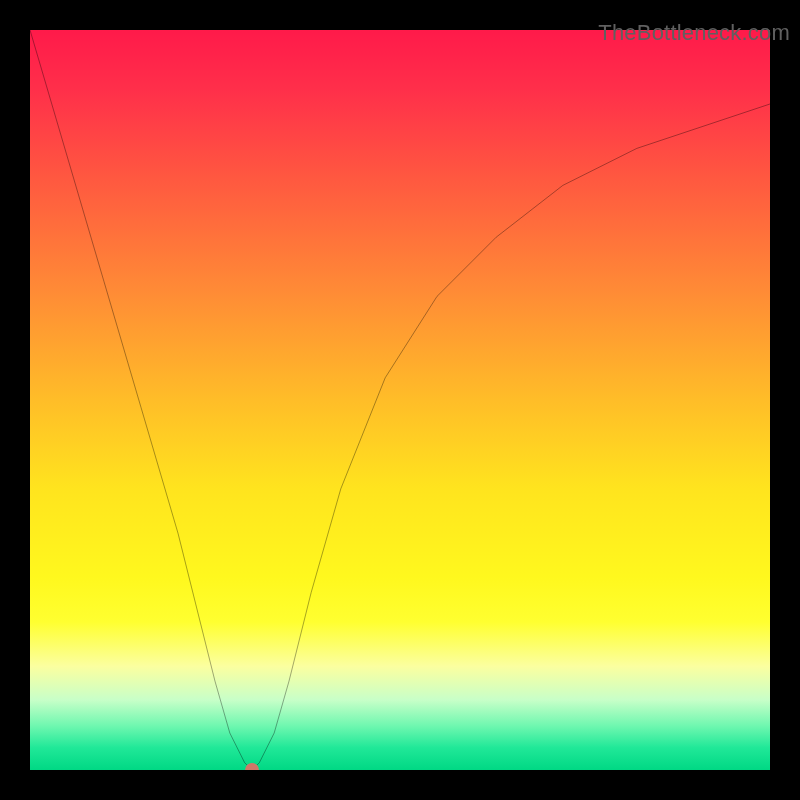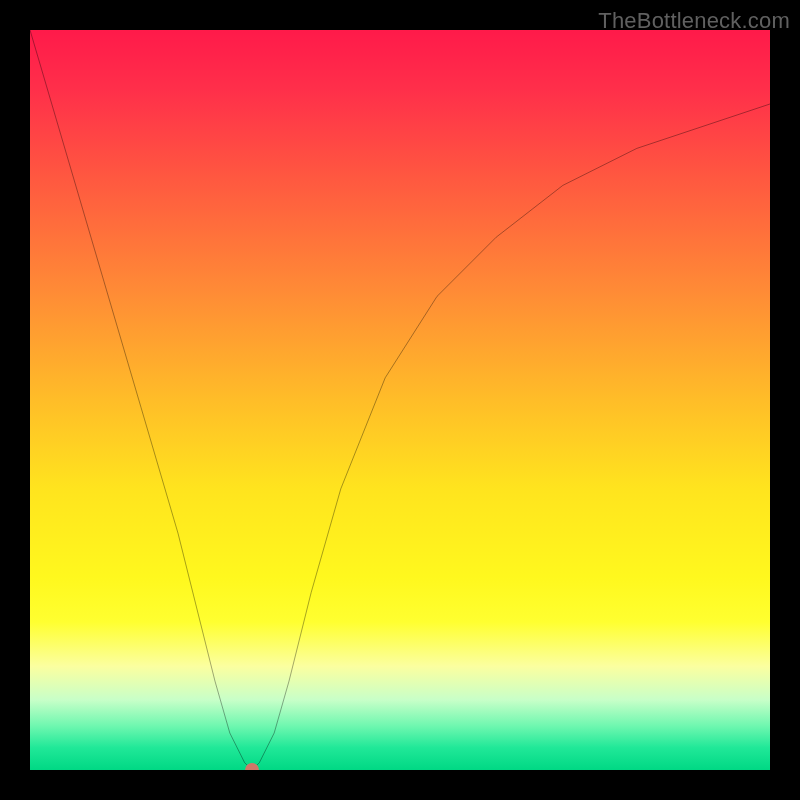--- a/index.html
+++ b/index.html
@@ -6,21 +6,21 @@
     margin: 0;
     padding: 0;
     width: 800px;
     height: 800px;
     background: #000;
     position: relative;
     font-family: Arial, sans-serif;
   }
   .watermark {
     position: absolute;
-    top: 8px;
+    top: 20px;
     right: 10px;
     color: #606060;
     font-size: 22px;
     font-weight: 500;
     z-index: 10;
     letter-spacing: 0.2px;
   }
   .plot-area {
     position: absolute;
     left: 30px;

